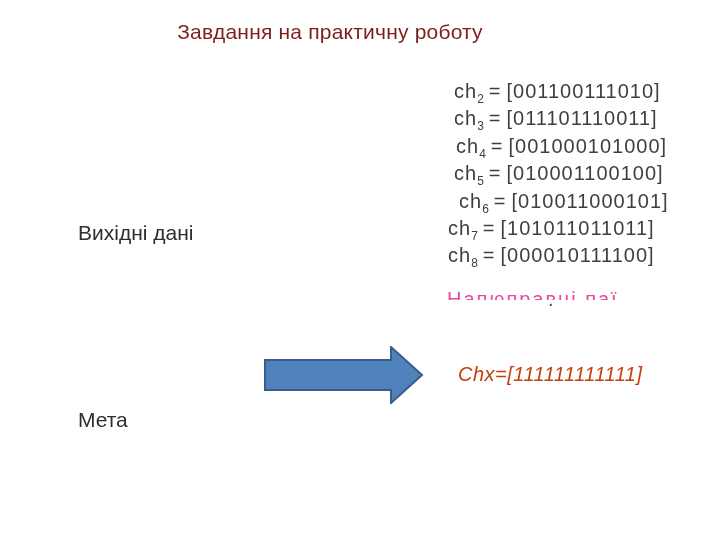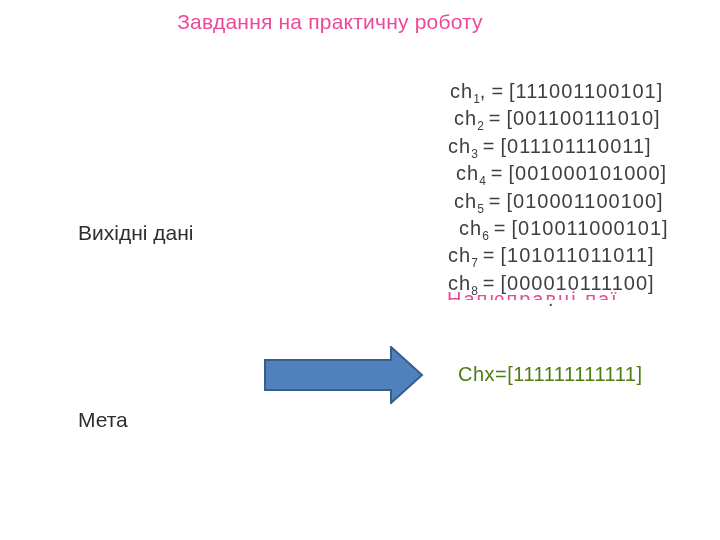--- a/index.html
+++ b/index.html
@@ -5,24 +5,24 @@
   html,body{margin:0;padding:0;background:#ffffff;}
   .slide{
     position:relative;
     width:720px;height:540px;
     background:#ffffff;
     overflow:hidden;
     font-family:"Liberation Sans", sans-serif;
   }
   .title{
     position:absolute;
-    top:10px;left:0;width:660px;
+    top:20px;left:0;width:660px;
     text-align:center;
     font-size:21px;
-    color:#ec4899;
+    color:#7f1d1d;
     letter-spacing:0.2px;
   }
   .side-label{
     position:absolute;
     left:78px;
     font-size:21px;
     color:#2e2e2e;
     margin-top:45px;
   }
   .label-initial{top:176px;}
@@ -78,44 +78,42 @@
 
   .arrow-wrap{
     position:absolute;
     left:264px;top:346px;
     width:160px;height:58px;
   }
   .result-text{
     position:absolute;
     left:458px;top:363px;
     font-size:20px;
-    color:#4d7c0f;
+    color:#c2410c;
     letter-spacing:0.5px;
     white-space:nowrap;
+    font-style:italic;
   }
 </style>
 </head>
 <body>
 
 <div class="slide">
 
   <div class="title">Завдання на практичну роботу</div>
 
   <div class="side-label label-initial">Вихідні дані</div>
 
   <div class="artifact-top">· – ·  · –</div>
 
   <div class="equations">
-    <div class="eq-row" style="margin-left:2px;">
-      <span class="eq-name"><span>ch</span><sub>1</sub><span>,</span></span><span class="eq-sign">=</span><span class="eq-val">[111001100101]</span>
-    </div>
     <div class="eq-row" style="margin-left:6px;">
       <span class="eq-name"><span>ch</span><sub>2</sub><span></span></span><span class="eq-sign">=</span><span class="eq-val">[001100111010]</span>
     </div>
-    <div class="eq-row" style="">
+    <div class="eq-row" style="margin-left:6px;">
       <span class="eq-name"><span>ch</span><sub>3</sub><span></span></span><span class="eq-sign">=</span><span class="eq-val">[011101110011]</span>
     </div>
     <div class="eq-row" style="margin-left:8px;">
       <span class="eq-name"><span>ch</span><sub>4</sub><span></span></span><span class="eq-sign">=</span><span class="eq-val">[001000101000]</span>
     </div>
     <div class="eq-row" style="margin-left:6px;">
       <span class="eq-name"><span>ch</span><sub>5</sub><span></span></span><span class="eq-sign">=</span><span class="eq-val">[010001100100]</span>
     </div>
     <div class="eq-row" style="margin-left:11px;">
       <span class="eq-name"><span>ch</span><sub>6</sub><span></span></span><span class="eq-sign">=</span><span class="eq-val">[010011000101]</span>

